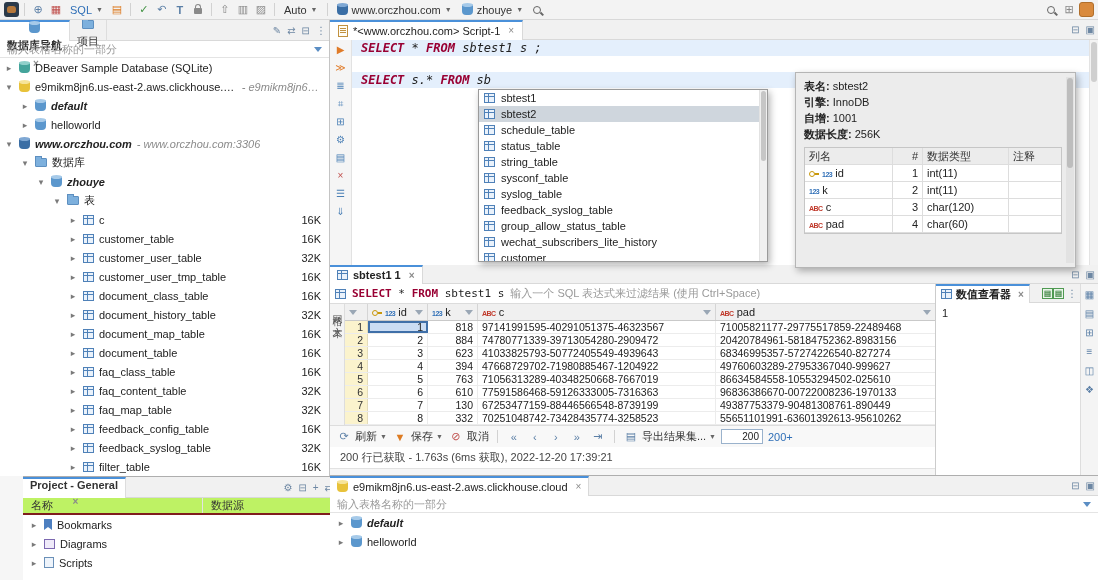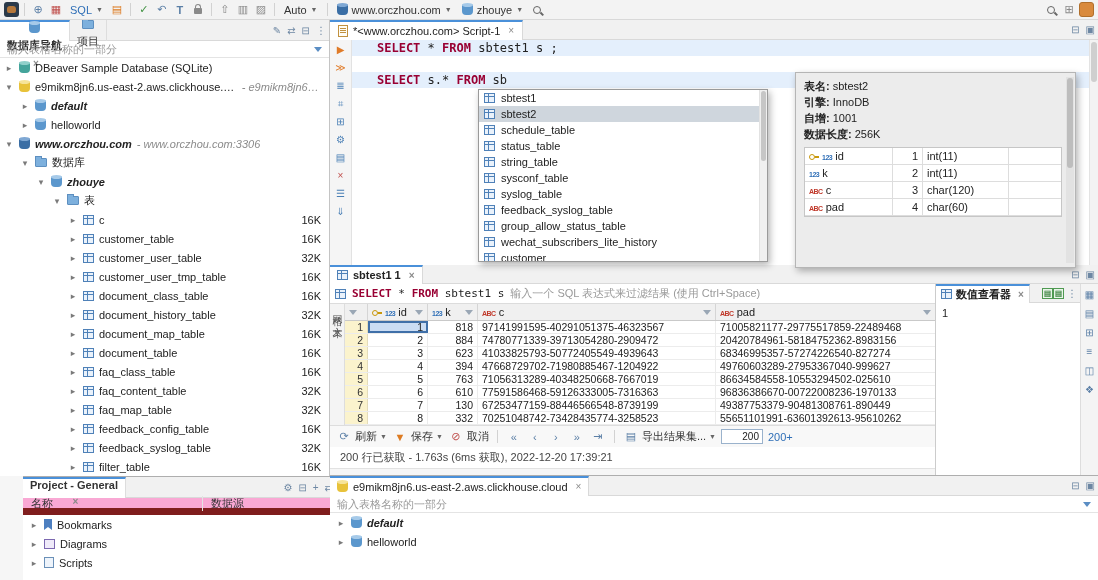--- a/index.html
+++ b/index.html
@@ -57,36 +57,36 @@
   .mini { color:#6d87a3; font-size:10px; padding:0 3px; }
   .searchrow { height:17px; border-bottom:1px solid #e4e4e4; display:flex; align-items:center; padding:0 7px; background:#fff; color:#9a9a9a; }
   .tree { position:absolute; left:0; top:38px; right:0; bottom:0; overflow:hidden; }
   .trow { display:flex; align-items:center; height:19px; gap:5px; padding-right:8px; white-space:nowrap; }
   .trow .sfx { color:#8b8b8b; font-style:italic; overflow:hidden; text-overflow:ellipsis; }
   .trow .size { margin-left:auto; color:#222; }
   .bold { font-weight:bold;font-style:italic; }
 
   
   .proj-panel { position:absolute; left:0; top:476px; width:330px; height:104px; background:#fff; border-top:1px solid #aeaeae; border-right:1px solid #c4c4c4; overflow:hidden;margin-left:23px; }
-  .proj-cols { display:flex; height:17px; border-bottom:7px solid #7f1d1d; color:#333; background:#f9a8d4;align-items:center; }
+  .proj-cols { display:flex; height:17px; border-bottom:2px solid #7f1d1d; color:#333; background:#bef264; }
   .proj-cols .c1 { width:180px; padding-left:8px; border-right:1px solid #e3e3e3; }
   .proj-cols .c2 { padding-left:8px; }
   .i-bm { width:8px; height:11px; background:#4d7fc0; clip-path:polygon(0 0,100% 0,100% 100%,50% 72%,0 100%); display:inline-block; flex:0 0 auto; }
   .i-dg { width:11px; height:10px; border:1px solid #7c68b0; background:#efeaf9; display:inline-block; flex:0 0 auto; }
   .i-sc { width:10px; height:11px; border:1px solid #6a90b8; background:#eef4fb; display:inline-block; flex:0 0 auto; }
 
   
   .editor-tabbar { position:absolute; left:330px; top:20px; width:768px; height:20px; background:#f1f1f1; border-bottom:1px solid #d9d9d9; display:flex; align-items:center; }
   .etab { background:#fff; border-right:1px solid #d9d9d9; border-top:2px solid #4a90d9; height:20px; display:flex; align-items:center; gap:5px; padding:0 8px; }
   .editor-body { position:absolute; left:330px; top:40px; width:768px; height:225px; background:#fff; overflow:hidden; }
   .egutter { position:absolute; left:0; top:0; width:22px; height:100%; background:#f5f5f5; border-right:1px solid #e2e2e2; display:flex; flex-direction:column; align-items:center; padding-top:3px; gap:5px; }
   .eg { font-size:10px; height:13px; line-height:13px; color:#4a7fb5; }
   .eg.orange { color:#e07b28; } .eg.red { color:#c0504d; }
   .code { position:absolute; left:22px; top:0; right:9px; bottom:0; font-family:"DejaVu Sans Mono", monospace; font-size:12px; }
-  .cline { height:16px; line-height:16px; padding-left:25px; white-space:pre; }
+  .cline { height:16px; line-height:16px; padding-left:9px; white-space:pre;font-style:italic; }
   .cline.hl { background:#e4effc; }
   .kw { color:#990033; font-weight:bold; }
   .escroll { position:absolute; right:0; top:0; width:9px; height:100%; background:#f3f3f3; border-left:1px solid #e3e3e3; }
   .escroll::before { content:""; position:absolute; left:1px; right:1px; top:2px; height:40px; background:#cfcfcf; border-radius:3px; }
 
   
   .popup { position:absolute; left:478px; top:89px; width:290px; height:173px; background:#fff; border:1px solid #9a9a9a;
            box-shadow:2px 3px 7px rgba(0,0,0,.3); overflow:hidden; z-index:6; }
   .pitem { display:flex; align-items:center; gap:6px; height:16px; padding:0 5px; }
   .pitem.selected { background:#cfd6dd; }
@@ -462,20 +462,26 @@
       </div>
     <div class="pscroll"></div>
   </div>
 
   <div class="infopanel">
     <div class="inforow"><b>表名:</b> <span>sbtest2</span></div>
     <div class="inforow"><b>引擎:</b> <span>InnoDB</span></div>
     <div class="inforow"><b>自增:</b> <span>1001</span></div>
     <div class="inforow"><b>数据长度:</b> <span>256K</span></div>
     <div class="infotable">
+      <div class="it-head">
+        <span class="itc w1">列名</span>
+        <span class="itc w2">#</span>
+        <span class="itc w3">数据类型</span>
+        <span class="itc w4">注释</span>
+      </div>
       <div class="it-row" style="background:#fff">
         <span class="itc w1">
             <span class="ickey"></span>
             <span class="ic123"></span>
             <span>id</span>
           </span>
         <span class="itc w2">1</span>
         <span class="itc w3">int(11)</span>
         <span class="itc w4"></span>
       </div>

